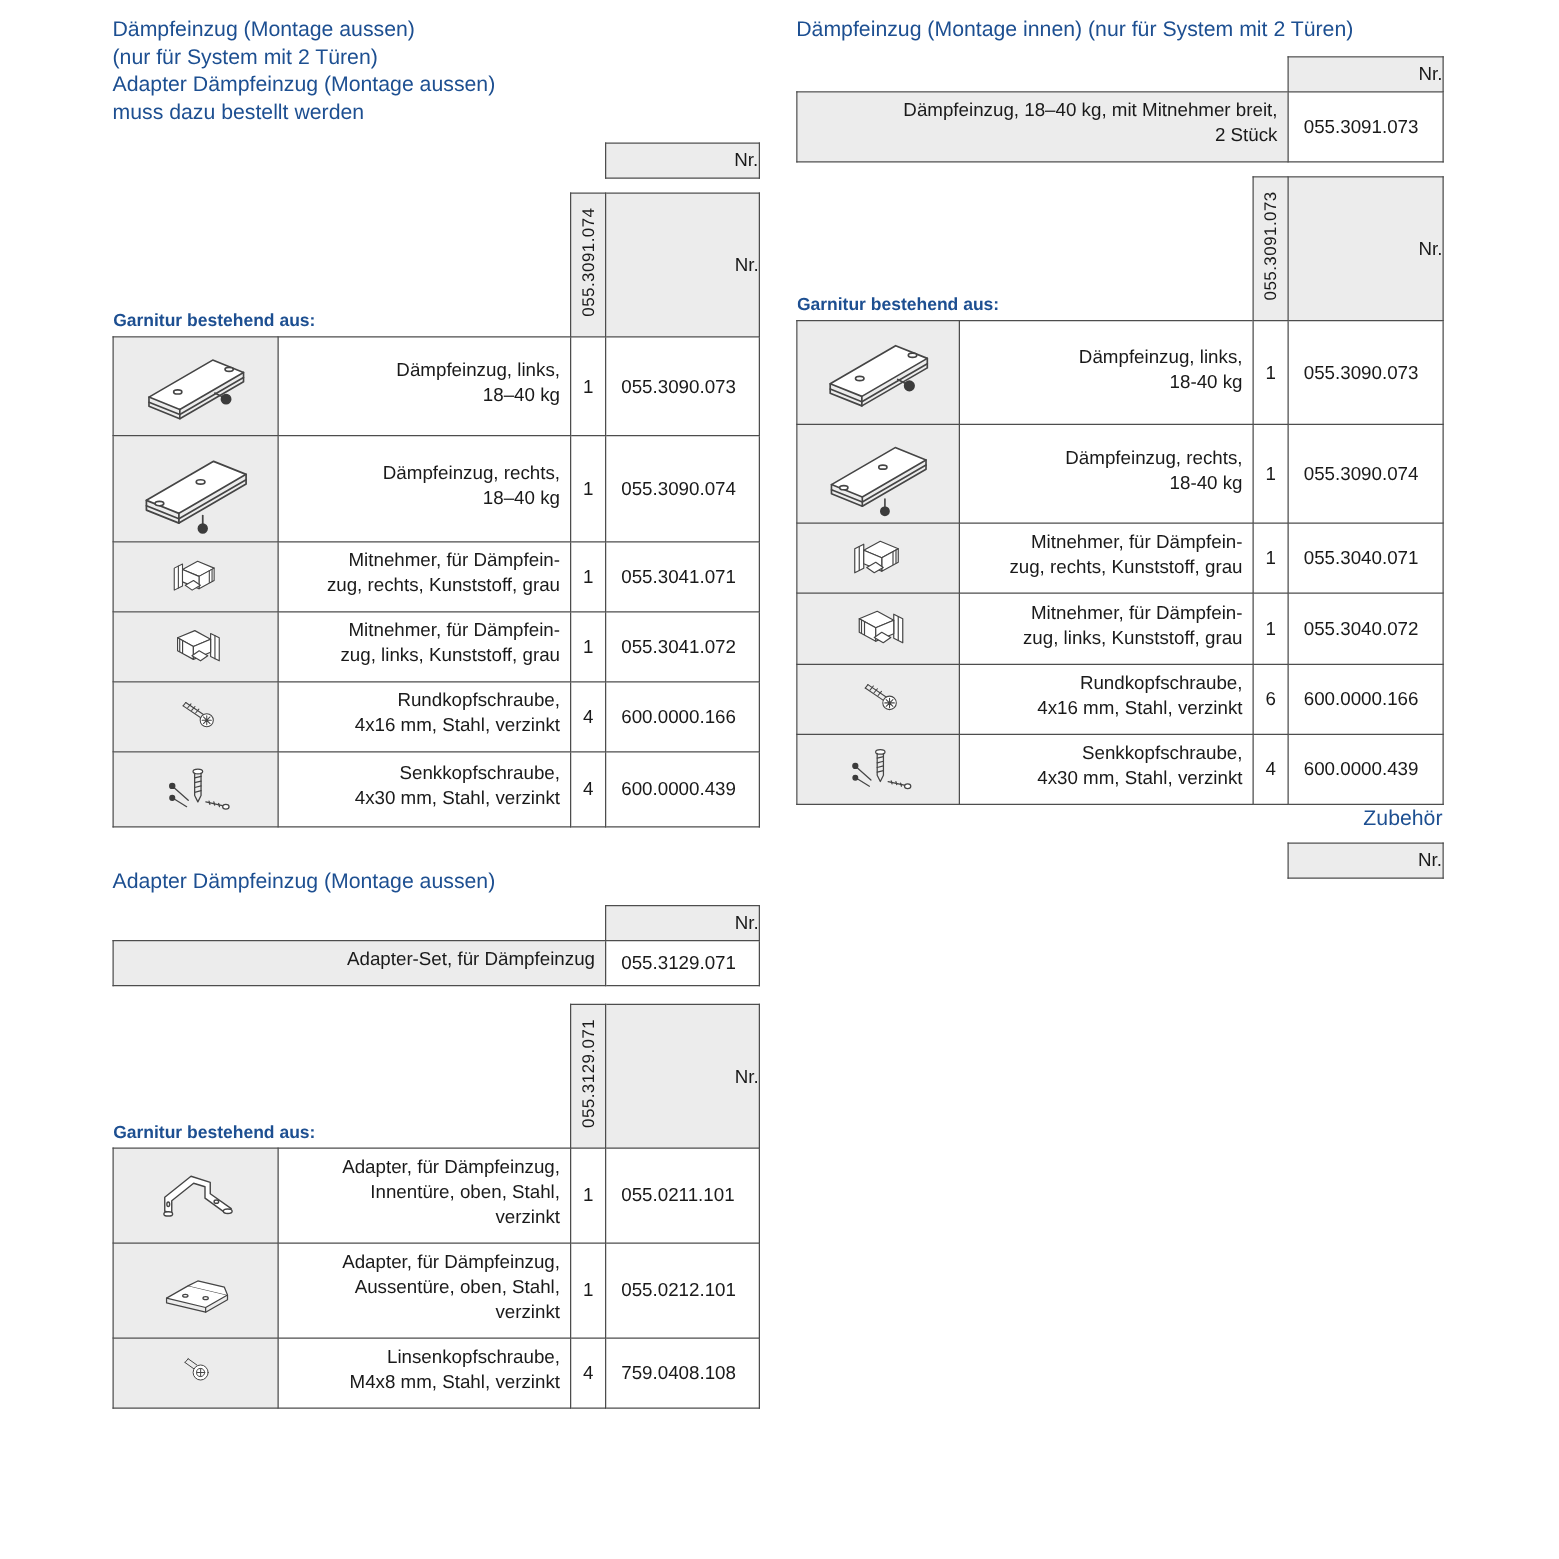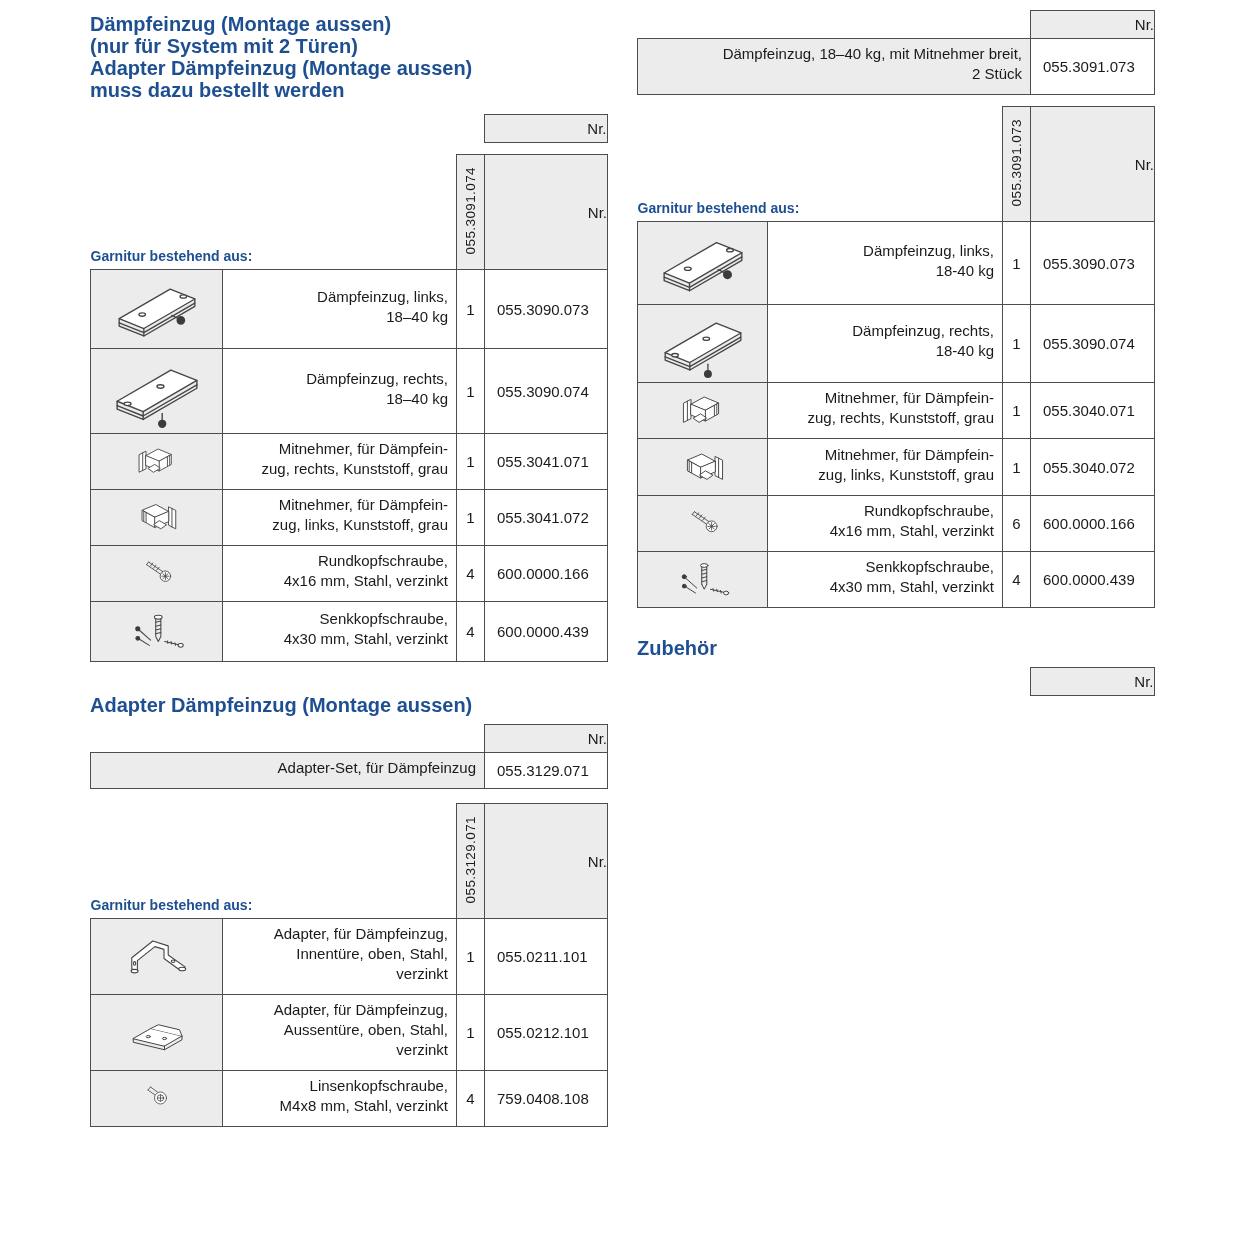--- a/index.html
+++ b/index.html
@@ -7,39 +7,39 @@
     --border:#4d4d4d;
     --gray:#ececec;
     --ink:#1a1a1a;
   }
   *{box-sizing:border-box;}
   body{margin:0;background:#fff;font-family:"Liberation Sans","DejaVu Sans",sans-serif;color:var(--ink);}
   .page{position:relative;width:1247px;height:1247px;background:#fff;overflow:hidden;}
   .col{position:absolute;top:0;}
   .col-left{left:90px;width:517px;}
   .col-right{left:637px;width:517px;}
-  .heading{color:var(--blue);font-weight:bold;font-size:20px;line-height:22px;}
+  .heading{color:var(--blue);font-weight:normal;font-size:17px;line-height:22px;}
   .heading div{white-space:nowrap;}
   table{border-collapse:collapse;table-layout:fixed;width:517px;font-size:15px;color:var(--ink);}
   td{border:1px solid var(--border);padding:0;vertical-align:middle;overflow:hidden;}
   td.blank{border:none;background:none;vertical-align:bottom;}
   .set-label{color:var(--blue);font-weight:bold;font-size:14px;padding:0 0 5px 0;display:block;}
   .nr-head{background:var(--gray);text-align:right;font-size:15px;}
   .rot-cell{background:var(--gray);text-align:center;}
   .rot{writing-mode:vertical-rl;transform:rotate(180deg);font-size:13.5px;letter-spacing:.4px;margin:0 auto;display:inline-block;line-height:normal;}
   .desc-cell{padding:5px 8px 10px 10px;white-space:pre-line;line-height:20px;text-align:right;}
   .order-desc{background:var(--gray);}
   .qty-cell{text-align:center;}
   .nr-cell{padding-left:12px;text-align:left;}
   .icon-cell{background:var(--gray);text-align:center;}
   .ln{stroke:#454545;fill:#fff;stroke-width:1.6;stroke-linejoin:round;stroke-linecap:round;}
   .ln .nf{fill:none;}
   .ln .dk{fill:#3c3c3c;stroke:#3c3c3c;}
   .mt13{margin-top:13px;} .mt10{margin-top:10px;} .mt11{margin-top:11px;}
-  .mt32{margin-top:32px;} .mt8{margin-top:8px;} .mt14{margin-top:14px;} .mt29{margin-top:29px;}
+  .mt32{margin-top:32px;} .mt8{margin-top:8px;} .mt14{margin-top:14px;} .mt29{text-align:right;}
 </style>
 </head>
 <body>
 
 <svg width="0" height="0" style="position:absolute" aria-hidden="true">
   <defs>
     <symbol id="sym-damper-left" viewBox="0 0 120 90">
       <g class="ln">
         <path d="M14 58 L76 22 L106 34 L44 70 Z"></path>
         <path class="nf" d="M14 58 L14 67 L44 79 L44 70"></path>
@@ -312,20 +312,23 @@
 M4x8 mm, Stahl, verzinkt</td>
         <td class="qty-cell">4</td>
         <td class="nr-cell">759.0408.108</td>
       </tr>
     </tbody>
       </table>
   </div>
 
   <div class="col col-right">
 
+    <div class="heading mt13">
+      <div>Dämpfeinzug (Montage innen) (nur für System mit 2 Türen)</div>
+    </div>
 
     <table class="mt10">
       <colgroup>
           <col style="width:393px">
           <col style="width:124px">
         </colgroup>
       <tbody>
           <tr style="height:28px">
         <td class="blank"></td>
         <td class="nr-head">Nr.</td>

